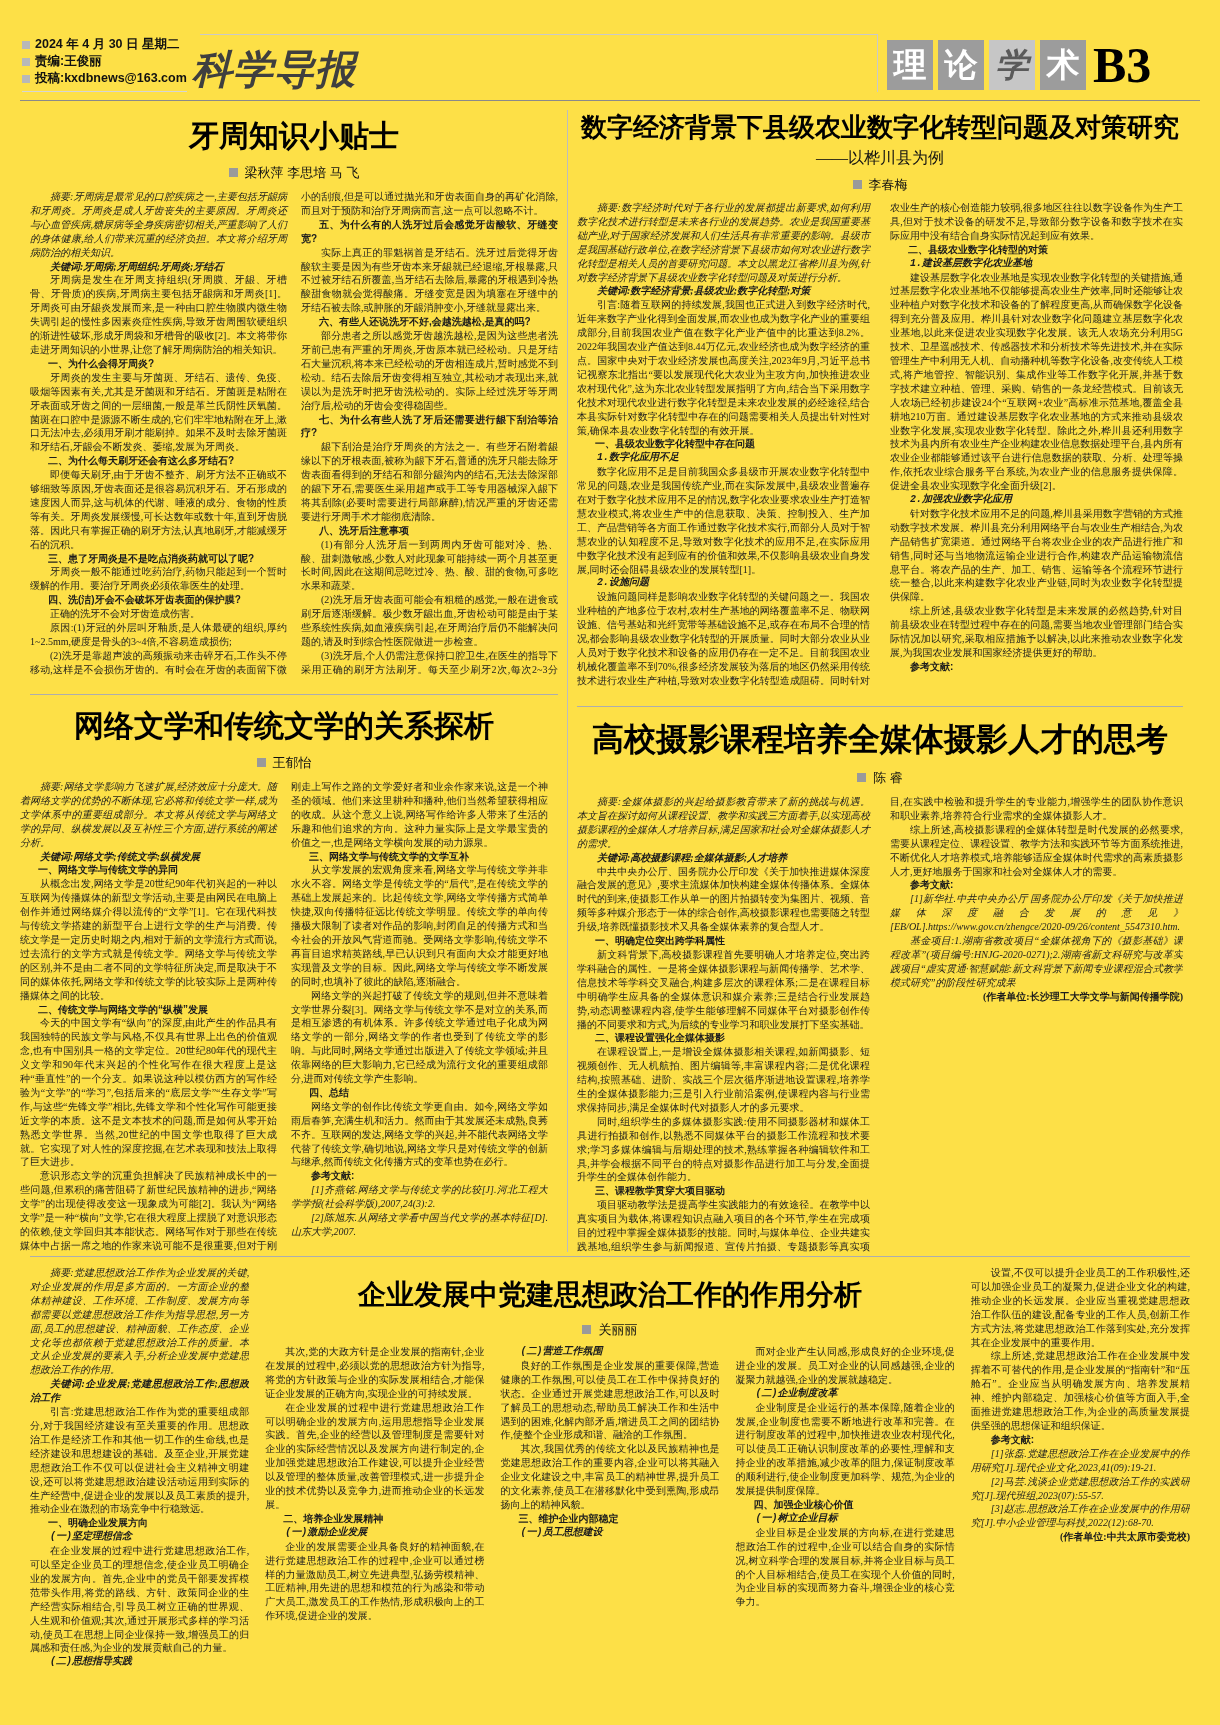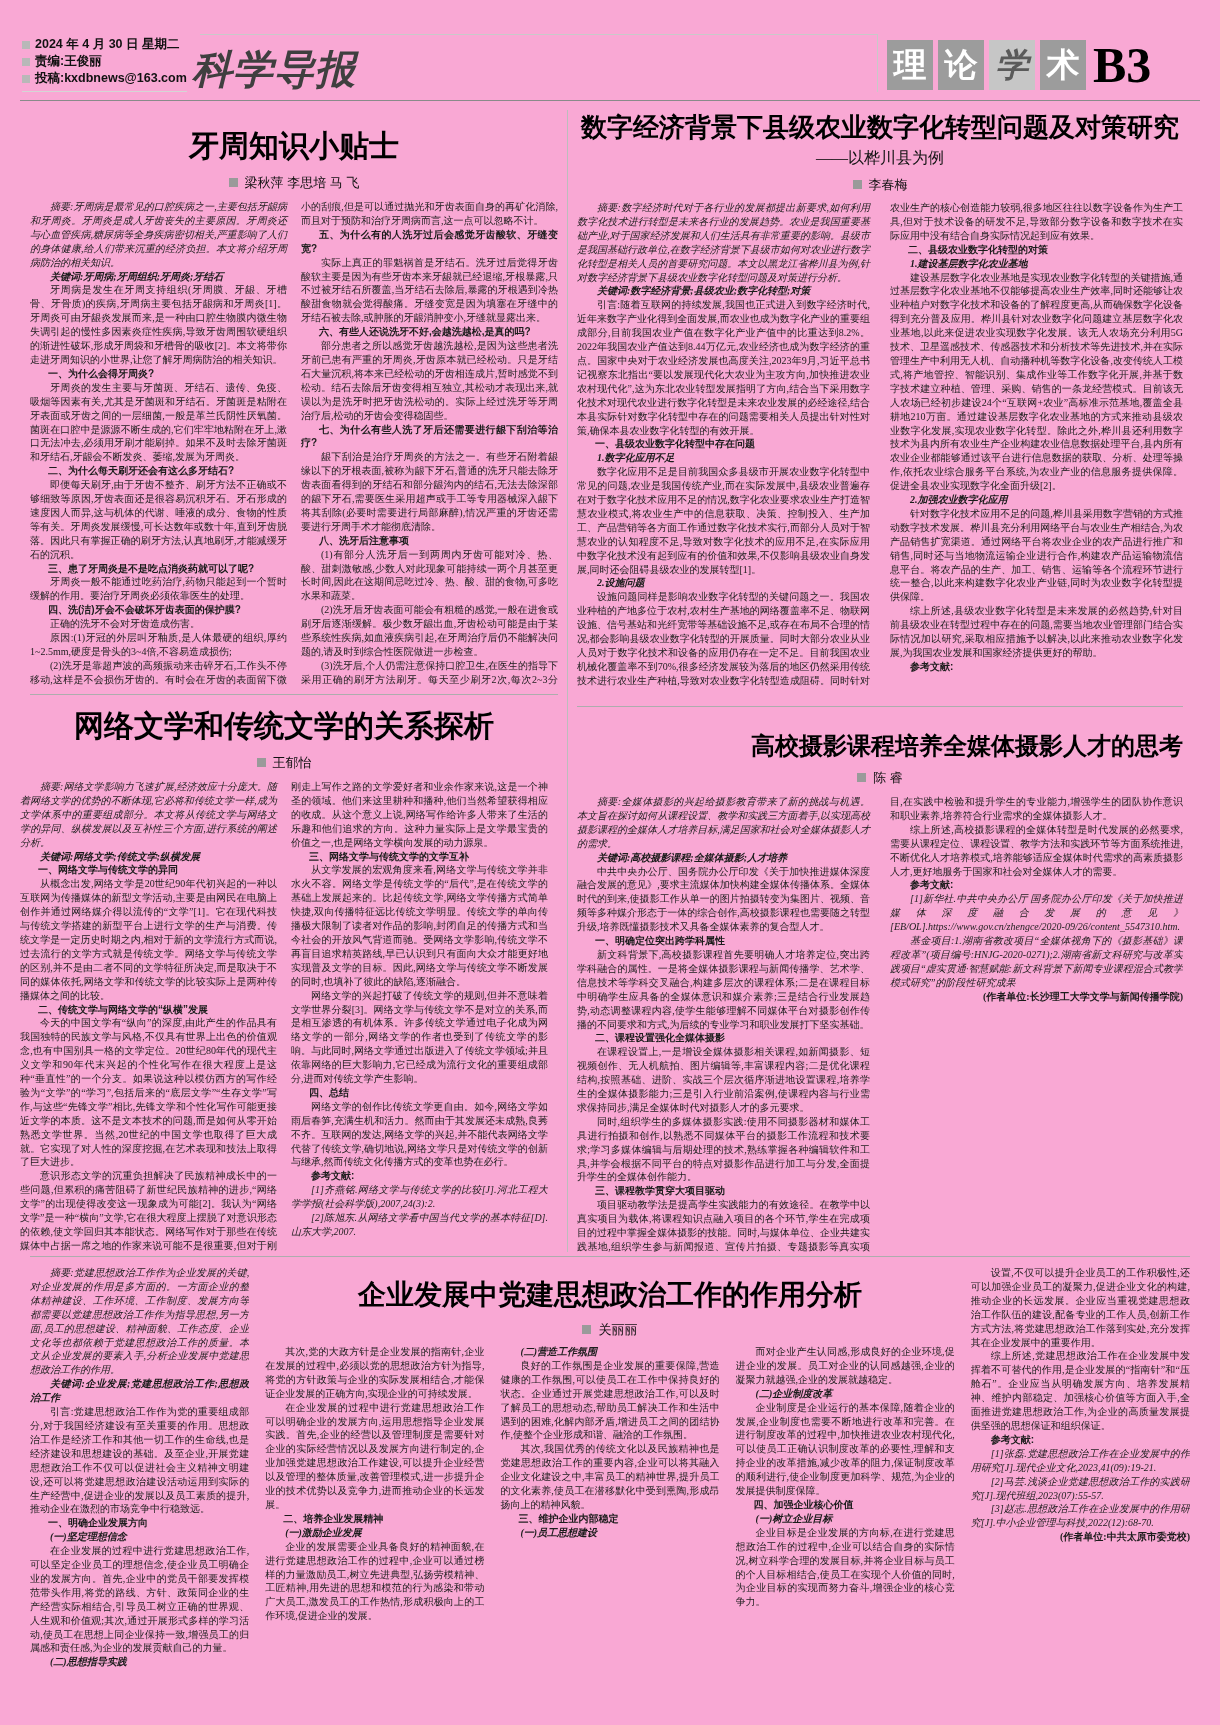--- a/index.html
+++ b/index.html
@@ -1,17 +1,17 @@
 <!DOCTYPE html>
 <html><head>
 <meta charset="utf-8">
 <title>科学导报 理论学术 B3</title>
 <style>
   html,body{margin:0;padding:0;background:#e9e9e9;}
-  .page{position:relative;width:1220px;height:1725px;margin:0 auto;background:#f9a8d4;
+  .page{position:relative;width:1220px;height:1725px;margin:0 auto;background:#fde047;
         font-family:"Liberation Serif","DejaVu Serif",serif;color:#1c1c1c;overflow:hidden;}
   
   .pub-info{position:absolute;left:22px;top:36px;font-family:"Liberation Sans","DejaVu Sans",sans-serif;
             font-weight:700;font-size:12.5px;line-height:17px;color:#111;padding-bottom:4px;border-bottom:1px solid #d5d5d5;}
   .pub-row{display:flex;align-items:center;gap:5px;white-space:nowrap;}
   .isq{display:inline-block;width:8px;height:8px;background:#b8b8b8;flex:0 0 auto;}
   .over-line{position:absolute;left:200px;top:34px;width:678px;height:1px;background:#c9c9c9;}
   .vtick{position:absolute;left:877px;top:34px;width:1px;height:58px;background:#c9c9c9;}
   .masthead{position:absolute;left:192px;top:42px;font-size:40px;font-weight:700;font-style:italic;
             color:#3f3f3f;letter-spacing:1px;font-family:"DejaVu Serif","Liberation Serif",serif;}
@@ -30,41 +30,41 @@
   
   .article{position:absolute;}
   .a-title{margin:0;text-align:center;font-family:"Liberation Sans","DejaVu Sans",sans-serif;font-weight:700;color:#000;}
   .a-subtitle{text-align:center;font-size:16px;margin-top:3px;color:#111;}
   .a-byline{text-align:center;font-size:13px;margin-top:7px;font-family:"Liberation Sans","DejaVu Sans",sans-serif;color:#111;}
   .bsq{display:inline-block;width:9px;height:9px;background:#9a9a9a;margin-right:7px;}
   .cols{column-fill:auto;overflow:hidden;}
   .blk{font-size:10px;line-height:13.9px;text-align:justify;margin:0;}
   .blk.p,.blk.abs,.blk.kw,.blk.refh,.blk.refen,.blk.fund{text-indent:2em;}
   .blk.h{font-weight:700;font-family:"Liberation Sans","DejaVu Sans",sans-serif;text-indent:1.8em;}
-  .blk.h2{font-weight:700;font-style:italic;text-indent:2em;}
+  .blk.h2{font-weight:700;font-style:italic;text-indent:2em;font-family:Liberation Mono, monospace;}
   .blk.abs,.blk.kw,.blk.ref,.blk.fund{font-style:italic;}
   .blk.kw{font-weight:600;}
   .blk.ref{text-indent:2em;}
   .blk.refh{font-weight:700;font-family:"Liberation Sans","DejaVu Sans",sans-serif;}
   .blk.affil{text-align:right;text-indent:0;font-weight:700;}
   
   .a1{left:30px;top:110px;width:528px;height:580px;}
-  .a1 .a-title{font-size:30px;margin-top:16px;}
+  .a1 .a-title{font-size:30px;margin-top:6px;}
   .cols-a1{height:496px;column-count:2;column-gap:14px;margin-top:8px;}
   
   .a2{left:577px;top:110px;width:606px;height:592px;}
   .a2 .a-title{font-size:26px;}
   .cols-a2{height:494px;column-count:2;column-gap:20px;margin-top:7px;}
   
   .a3{left:20px;top:702px;width:528px;height:550px;}
   .a3 .a-title{font-size:30px;margin-top:4px;}
   .cols-a3{height:482px;column-count:2;column-gap:14px;margin-top:8px;}
   
   .a4{left:577px;top:712px;width:606px;height:540px;}
-  .a4 .a-title{font-size:24px;margin-top:18px;text-align:right;}
+  .a4 .a-title{font-size:32px;margin-top:6px;}
   .cols-a4{height:470px;column-count:2;column-gap:20px;margin-top:8px;}
   
   .a5{left:30px;top:1266px;width:1160px;height:436px;display:grid;
       grid-template-columns:repeat(5,1fr);grid-template-rows:auto 1fr;column-gap:16px;}
   .a5-title-block{grid-column:2/5;grid-row:1;text-align:center;padding-top:10px;}
   .a5-title-block .a-title{font-family:"Liberation Serif","DejaVu Serif",serif;font-size:28px;}
   .a5col{overflow:hidden;}
   .a5c1{grid-column:1;grid-row:1/3;}
   .a5c2{grid-column:2;grid-row:2;padding-top:6px;}
   .a5c3{grid-column:3;grid-row:2;padding-top:6px;}

